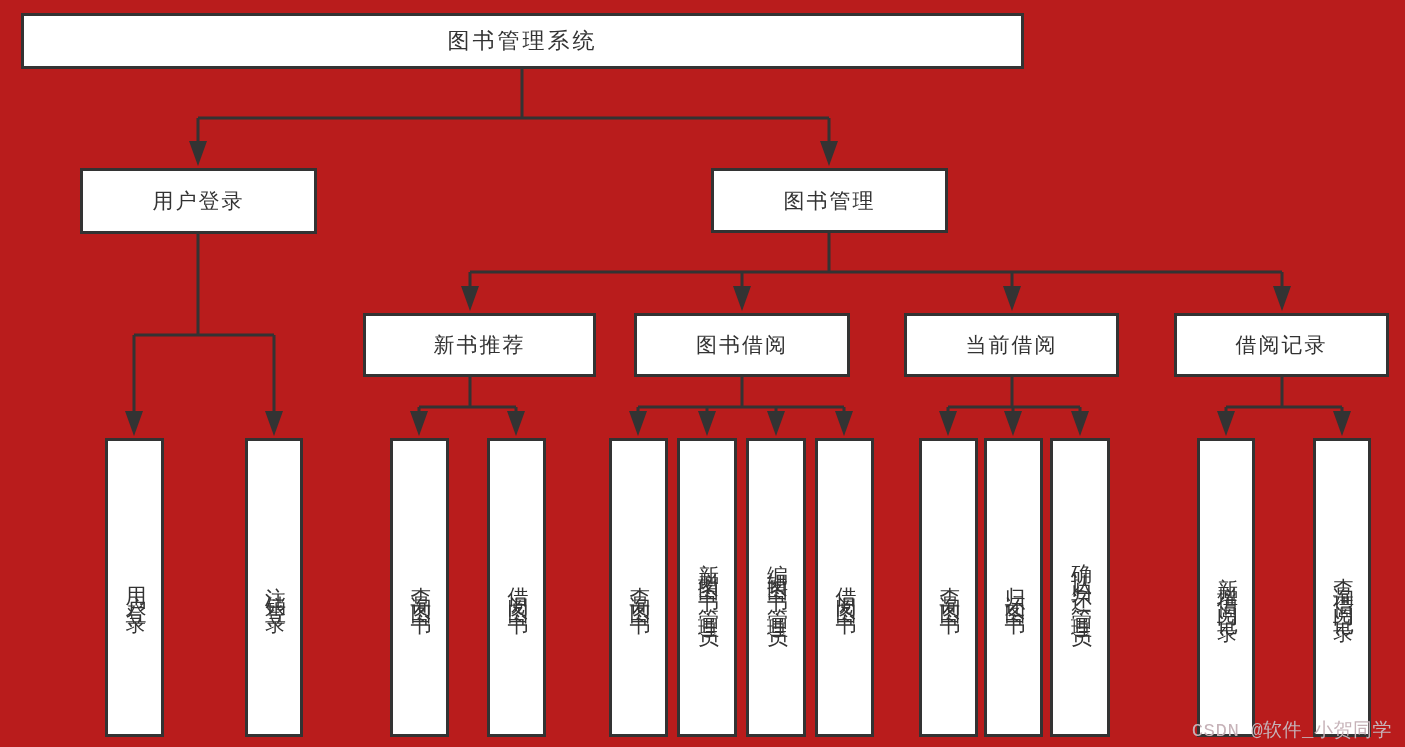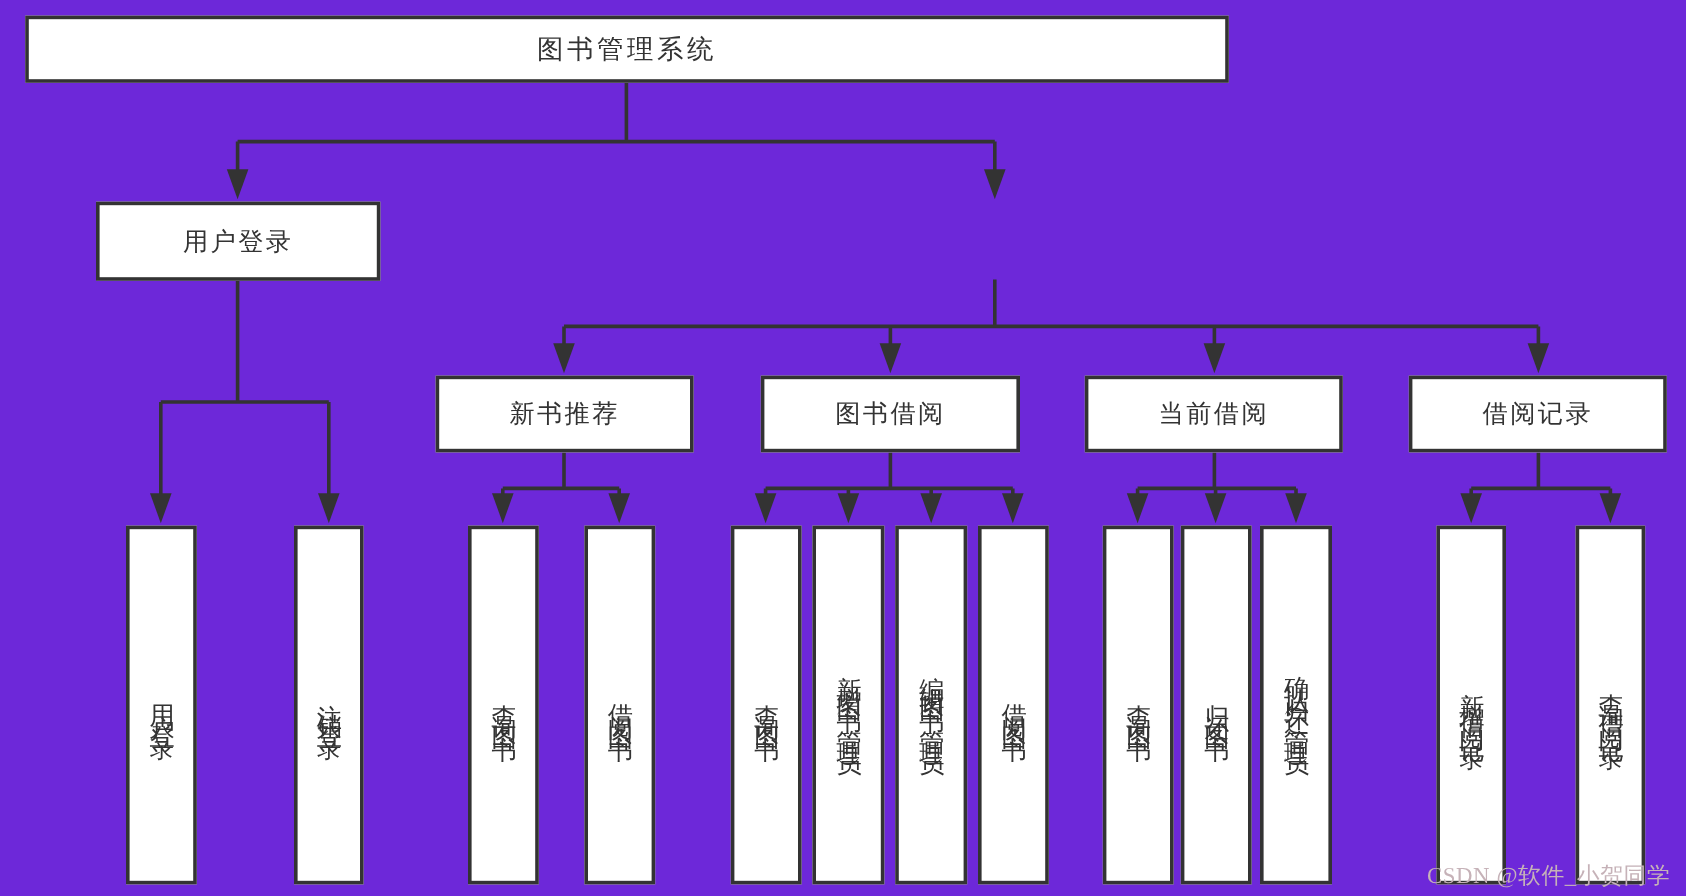--- a/index.html
+++ b/index.html
@@ -1,36 +1,36 @@
 <!DOCTYPE html>
 <html><head>
 <meta charset="utf-8">
 <style>
   html,body{margin:0;padding:0;background:#fff;}
   .stage{
-    position:relative;width:1405px;height:747px;background:#6d28d9;
-    font-family:Liberation Serif, serif;color:#333333;overflow:hidden;
+    position:relative;width:1405px;height:747px;background:#b91c1c;
+    font-family:Liberation Mono, monospace;color:#333333;overflow:hidden;
   }
   .connector-layer{position:absolute;left:0;top:0;z-index:0;}
   .node{
     position:absolute;box-sizing:border-box;background:#ffffff;
     border:3px solid #333333;display:flex;align-items:center;justify-content:center;
     z-index:1;
   }
   .h-label{font-size:21px;letter-spacing:2px;white-space:nowrap;color:#333333;}
   .root-label{font-size:22px;letter-spacing:3px;}
   .v-label{
     writing-mode:vertical-rl;text-orientation:mixed;
     font-size:21px;letter-spacing:9px;line-height:1;color:#333333;white-space:nowrap;
   }
   
   .n-root{left:21px;top:13px;width:1003px;height:56px;}
   .n-user-login{left:80px;top:168px;width:237px;height:66px;}
   .n-book-mgmt{left:711px;top:168px;width:237px;height:65px;}
-  .n-nbr{left:363px;top:313px;width:215px;height:64px;}
+  .n-nbr{left:363px;top:313px;width:233px;height:64px;}
   .n-bb{left:634px;top:313px;width:216px;height:64px;}
   .n-cb{left:904px;top:313px;width:215px;height:64px;}
   .n-br{left:1174px;top:313px;width:215px;height:64px;}
   .leaf{top:438px;height:299px;}
   .n-ul-login{left:105px;width:59px;}
   .n-ul-logout{left:245px;width:58px;}
   .n-nbr-query{left:390px;width:59px;}
   .n-nbr-borrow{left:487px;width:59px;}
   .n-bb-query{left:609px;width:59px;}
   .n-bb-add{left:677px;width:60px;}
@@ -91,20 +91,23 @@
     </g>
   </svg>
 
   <div class="node n-root">
     <span class="h-label root-label">图书管理系统</span>
   </div>
 
   <div class="node n-user-login">
     <span class="h-label">用户登录</span>
   </div>
+  <div class="node n-book-mgmt">
+    <span class="h-label">图书管理</span>
+  </div>
 
   <div class="node n-nbr">
     <span class="h-label">新书推荐</span>
   </div>
   <div class="node n-cb">
     <span class="h-label">当前借阅</span>
   </div>
   <div class="node n-bb">
     <span class="h-label">图书借阅</span>
   </div>

